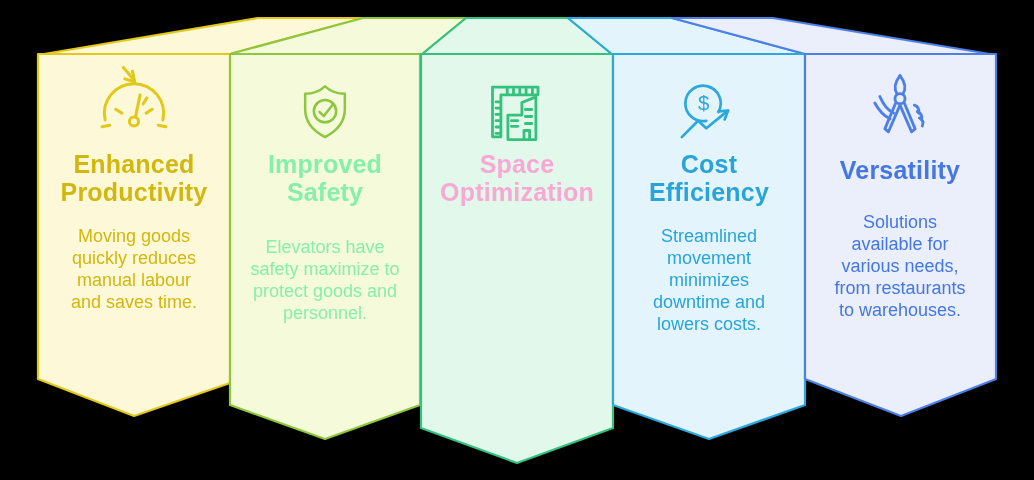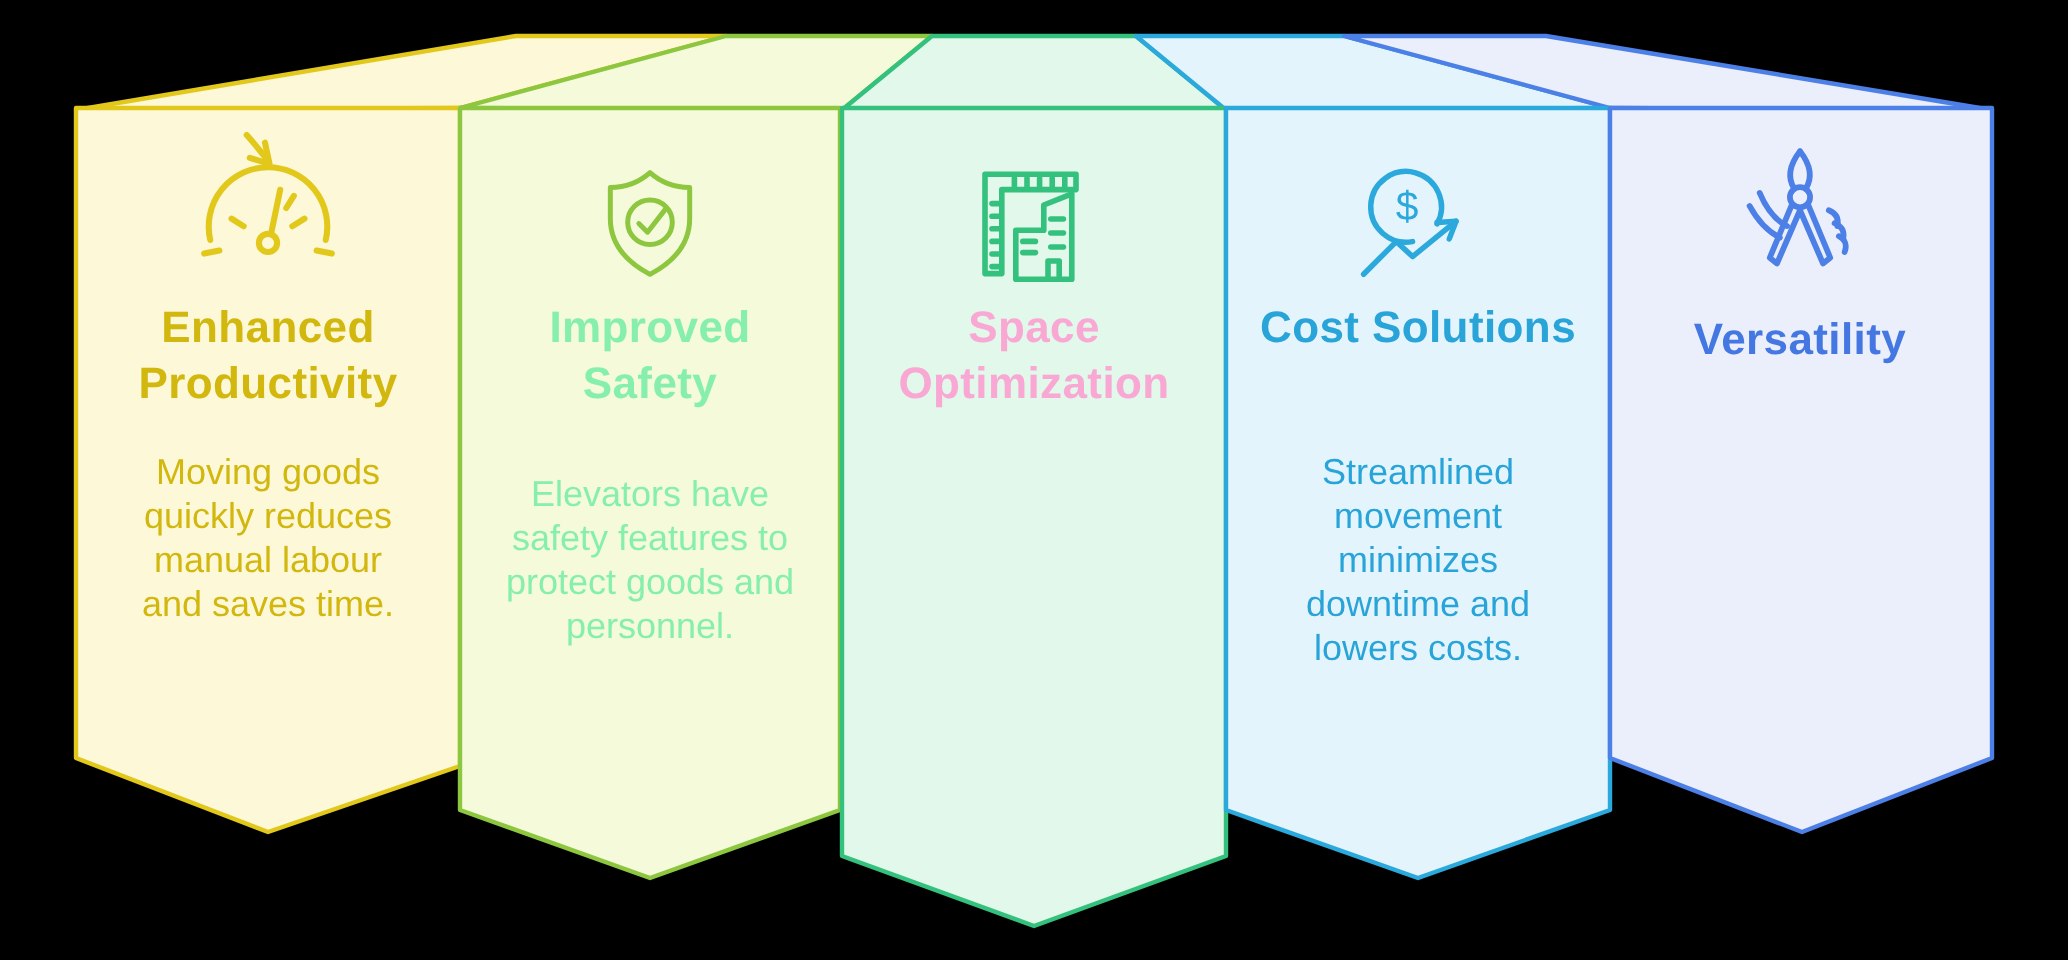--- a/index.html
+++ b/index.html
@@ -10,21 +10,21 @@
   .stage{position:absolute;left:0;top:0;width:1034px;height:480px;}
   .shapes{position:absolute;left:0;top:0;}
   .shapes polygon{stroke-width:2.2;stroke-linejoin:round;}
   .col{position:absolute;top:54px;width:170px;height:400px;}
   .icon{position:absolute;left:50%;transform:translateX(-50%);}
   .icon svg{width:100%;height:100%;display:block;}
   .icon svg *{stroke:currentColor;stroke-width:4;fill:none;stroke-linecap:round;stroke-linejoin:round;}
   .icon svg text{stroke:none;fill:currentColor;}
   .title{
     position:absolute;top:96px;left:0;width:100%;text-align:center;
-    font-size:22px;font-weight:bold;line-height:28px;letter-spacing:.2px;
+    font-size:25px;font-weight:bold;line-height:28px;letter-spacing:.2px;
   }
   .desc{
     position:absolute;left:50%;transform:translateX(-50%);
     font-size:18px;line-height:22px;text-align:center;
   }
   
   .c0 .icon{top:12px;width:76px;height:76px;}
   .c1 .icon{top:28px;width:62px;height:62px;}
   .c2 .icon{top:24px;width:70px;height:70px;}
   .c3 .icon{top:26px;width:68px;height:68px;}
@@ -77,21 +77,21 @@
 
   <div class="col c1" style="left: 240px; color: #86efac;">
     <div class="icon" style="color: rgb(141, 198, 63);">
       <svg viewBox="0 0 100 100">
         <path d="M50,7 C41,15 29,19 18,19 L18,44 C18,64 31,79 50,89 C69,79 82,64 82,44 L82,19 C71,19 59,15 50,7 Z"></path>
         <circle cx="50" cy="47" r="18"></circle>
         <path d="M41,48 L48,55 L62,37"></path>
       </svg>
     </div>
     <div class="title">Improved Safety</div>
-    <div class="desc">Elevators have safety features to protect goods and personnel.</div>
+    <div class="desc">Elevators have safety maximize to protect goods and personnel.</div>
   </div>
 
   <div class="col c2" style="left: 432px; color: #f9a8d4;">
     <div class="icon" style="color: rgb(51, 193, 125);">
       <svg viewBox="0 0 100 100">
         <path d="M15,13 H80 V24 H27 V84 H15 Z"></path>
         <line x1="36" y1="16" x2="36" y2="23"></line>
         <line x1="45" y1="16" x2="45" y2="23"></line>
         <line x1="54" y1="16" x2="54" y2="23"></line>
         <line x1="63" y1="16" x2="63" y2="23"></line>
@@ -116,35 +116,36 @@
 
   <div class="col c3" style="left: 624px; color: rgb(40, 164, 217);">
     <div class="icon" style="color: rgb(43, 168, 220);">
       <svg viewBox="0 0 100 100">
         <path d="M46,60 A26,26 0 1 1 64,47"></path>
         <text x="42" y="44" text-anchor="middle" font-size="30" font-family="Liberation Sans, sans-serif">$</text>
         <path d="M10,84 L34,60 L46,71 L78,45"></path>
         <path d="M64,46 L78,45 L73,58"></path>
       </svg>
     </div>
-    <div class="title">Cost Solutions</div>
+    <div class="title">Cost Efficiency</div>
     <div class="desc">Streamlined movement minimizes downtime and lowers costs.</div>
   </div>
 
   <div class="col c4" style="left: 815px; color: rgb(68, 119, 225); text-decoration: underline;">
     <div class="icon" style="color: rgb(77, 128, 230);">
       <svg viewBox="0 0 100 100">
         <path d="M50,5 C43,14 41,23 46,31"></path>
         <path d="M50,5 C57,14 59,23 54,31"></path>
         <circle cx="50" cy="37" r="7"></circle>
         <path d="M44,43 L29,79 L34,83 L50,46"></path>
         <path d="M56,43 L71,79 L66,83 L50,46"></path>
         <path d="M22,34 C27,46 33,53 41,57"></path>
         <path d="M15,43 C21,54 28,61 36,65"></path>
         <path d="M70,46 C75,48 77,52 76,57"></path>
         <path d="M74,55 C79,57 81,61 80,66"></path>
         <path d="M77,64 C81,66 83,70 81,75"></path>
       </svg>
     </div>
     <div class="title">Versatility</div>
+    <div class="desc">Solutions available for various needs, from restaurants to warehouses.</div>
   </div>
 
 </div>
 
 </body></html>

